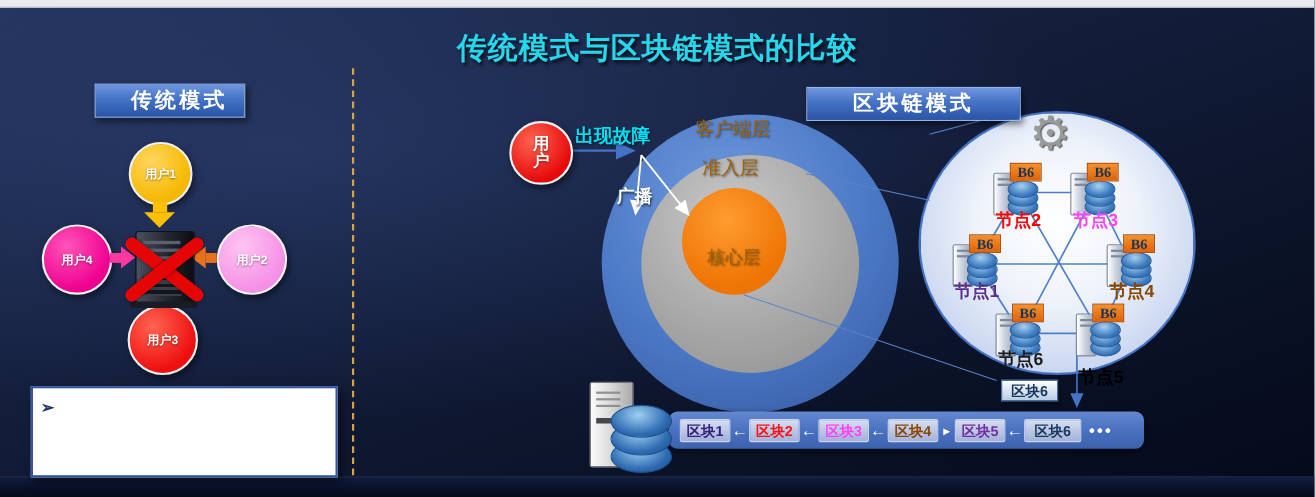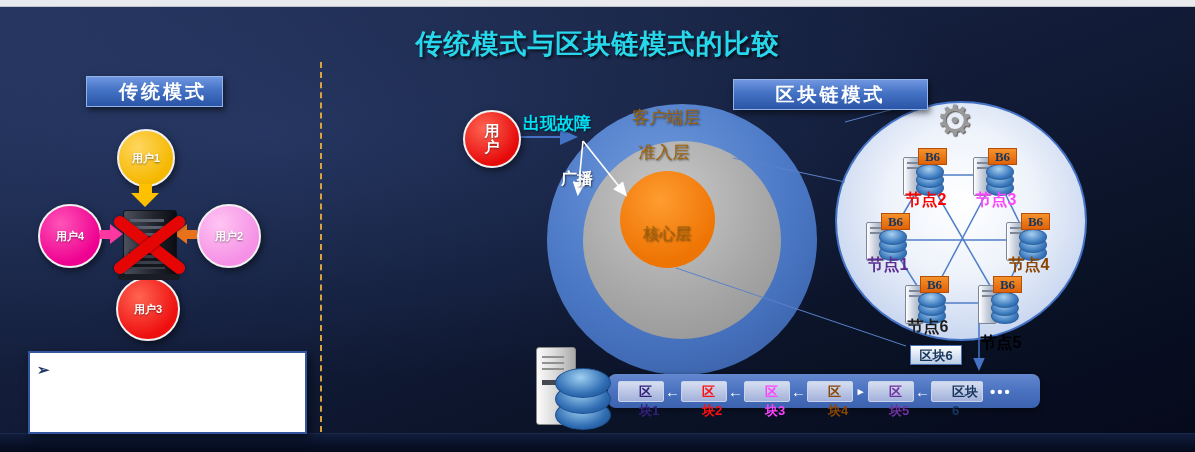--- a/index.html
+++ b/index.html
@@ -109,21 +109,21 @@
     background:linear-gradient(180deg,#ffffff,#b8cce4);border:1px solid #4a6fb8;
     color:#17365d;font-weight:bold;font-size:13px;text-align:center;line-height:19px;
     box-shadow:1px 2px 3px rgba(0,0,0,.45);box-sizing:border-box;}
   
   #chain{left:608px;top:374px;width:432px;height:34px;z-index:3;border-radius:8px;
     background:linear-gradient(180deg,#6488cf 0%,#4a72c0 50%,#3c62ae 100%);
     box-shadow:0 2px 6px rgba(0,0,0,.45);display:flex;align-items:center;
     padding:0 6px 0 10px;box-sizing:border-box;}
   .blk{width:46px;height:21px;flex:none;border-radius:2px;
     background:linear-gradient(180deg,#d6def1,#a3b1da);border:1px solid #c9d3ec;
-    font-size:13px;font-weight:bold;text-align:left;line-height:19px;box-sizing:border-box;padding-left:20px;}
+    font-size:13px;font-weight:bold;text-align:center;line-height:19px;box-sizing:border-box;}
   #blk1{color:#33207a;} #blk2{color:#ff0f0f;} #blk3{color:#ff42ff;}
   #blk4{color:#8a4500;} #blk5{color:#7030a0;} #blk6{color:#17365d;width:52px;}
   .chain-arrow{color:#fff;font-weight:bold;font-size:15px;flex:none;width:17px;text-align:center;}
   .chain-arrow.small{font-size:11px;width:15px;}
   #chain-dots{color:#fff;font-weight:bold;font-size:15px;letter-spacing:2px;margin-left:7px;}
   
   #chain-server{left:536px;top:347px;width:38px;height:76px;z-index:3;border-radius:3px;
     background:linear-gradient(90deg,#fbfbfb,#d8d8d8 50%,#a9a9a9);border:1px solid #8a8a8a;}
   #chain-server:before{content:"";position:absolute;left:5px;top:8px;width:22px;height:2px;background:#909090;
     box-shadow:0 6px 0 #909090,0 12px 0 #909090;}

